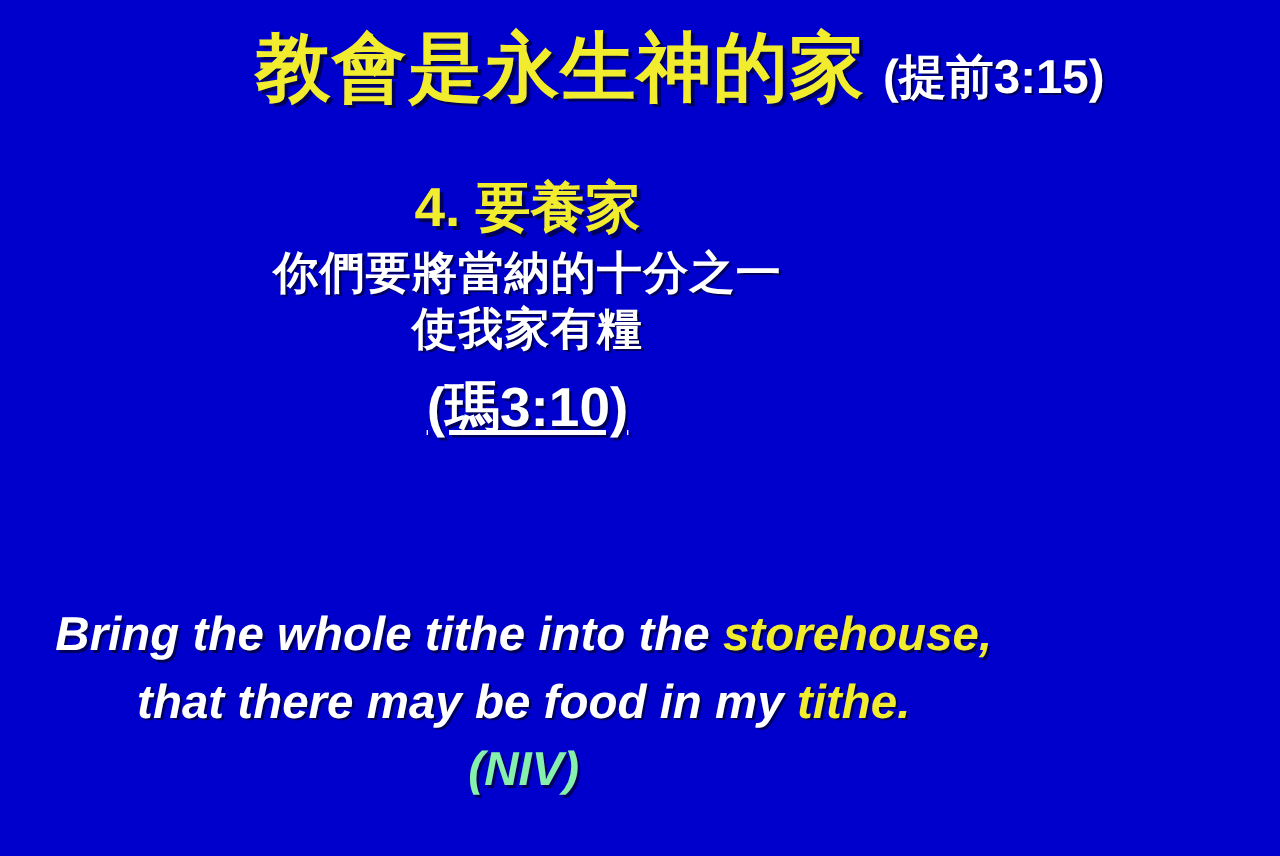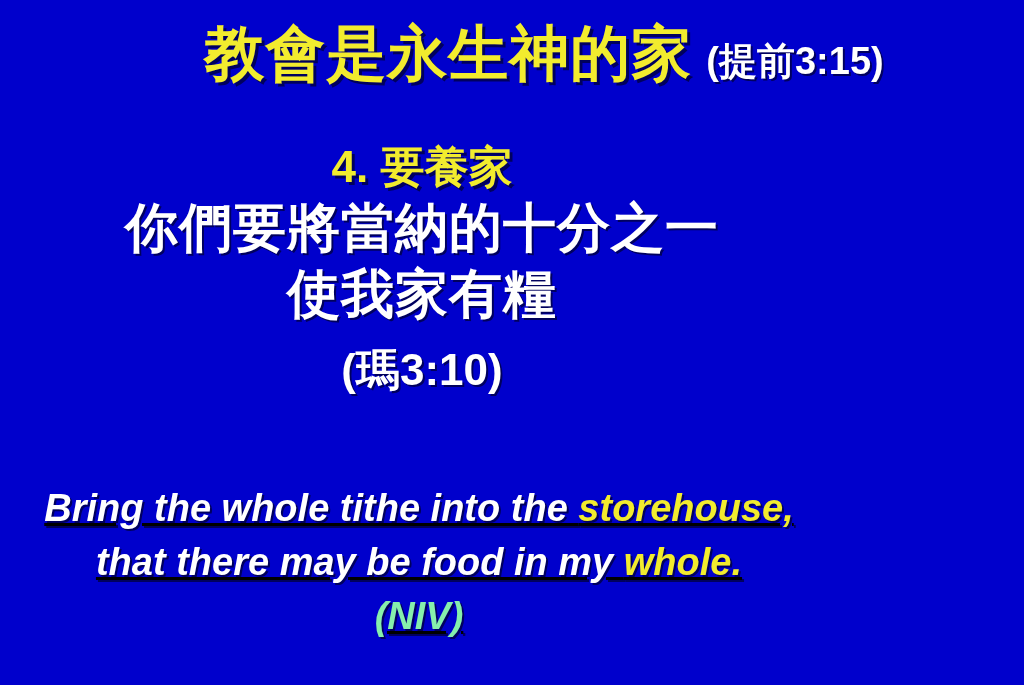--- a/index.html
+++ b/index.html
@@ -61,46 +61,46 @@
   }
   .cn-heading {
     font-size: 44px;
     font-weight: bold;
     color: #f2ec2e;
     text-shadow: 3px 3px 0 #00005e;
     line-height: 1.24;
     white-space: nowrap;
   }
   .cn-line {
-    font-size: 53px;
+    font-size: 36px;
     font-weight: bold;
     color: #ffffff;
     text-shadow: 2px 2px 0 #00005e;
     line-height: 1.26;
     letter-spacing: 1px;
     white-space: nowrap;
   }
   .cn-ref {
     font-size: 44px;
     font-weight: bold;
     color: #ffffff;
     text-shadow: 2px 2px 0 #00005e;
     line-height: 1.26;
     white-space: nowrap;
     margin-top: 14px;
+    text-decoration: underline;
   }
 
   
   .en-block {
     position: absolute;
     top: 482px;
     left: 0;
     width: 838px;
     text-align: center;
-    text-decoration: underline;
   }
   .en-line {
     font-size: 38px;
     font-weight: bold;
     font-style: italic;
     color: #ffffff;
     text-shadow: 2px 2px 0 #00005e;
     line-height: 1.42;
     white-space: nowrap;
   }
@@ -131,18 +131,18 @@
     <div class="cn-line">你們要將當納的十分之一</div>
     <div class="cn-line">使我家有糧</div>
     <div class="cn-ref">(瑪3:10)</div>
   </div>
 
   <div class="en-block">
     <div class="en-line">
       <span>Bring the whole tithe into the </span><span class="en-hl">storehouse,</span>
     </div>
     <div class="en-line">
-      <span>that there may be food in my </span><span class="en-hl">whole.</span>
+      <span>that there may be food in my </span><span class="en-hl">tithe.</span>
     </div>
     <div class="en-version">(NIV)</div>
   </div>
 
 </div>
 
 </body></html>

